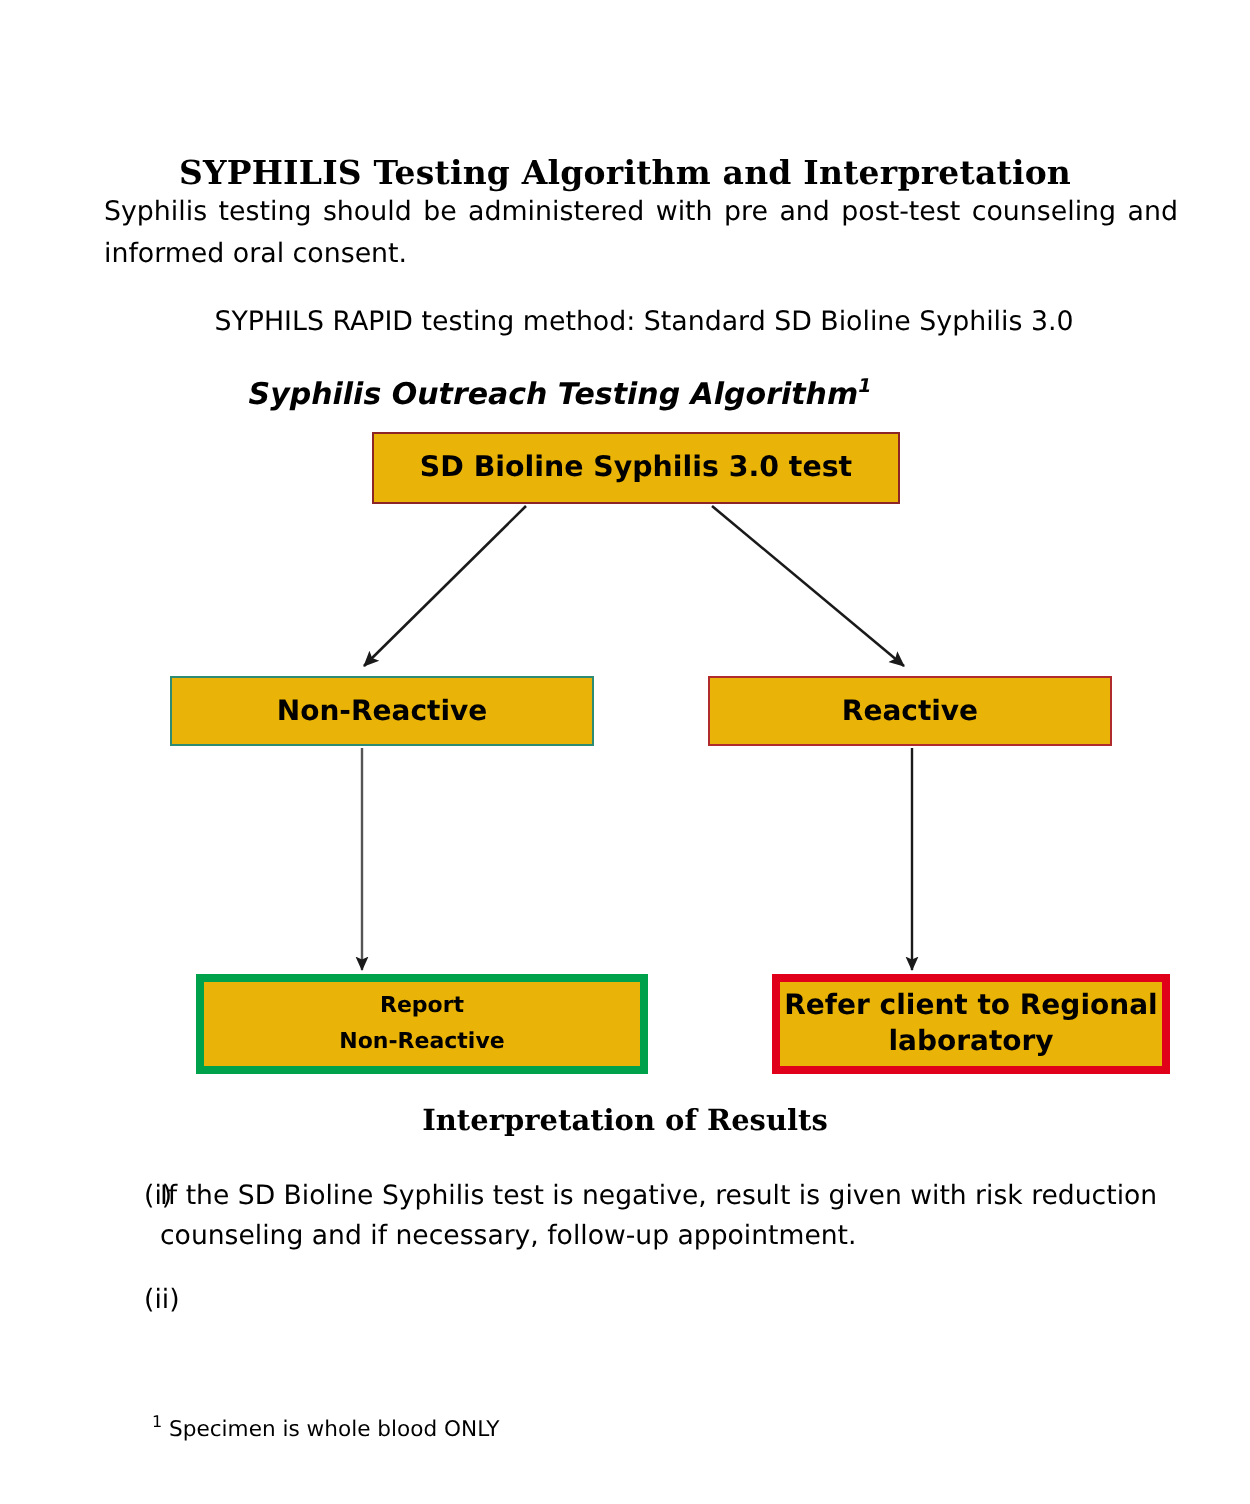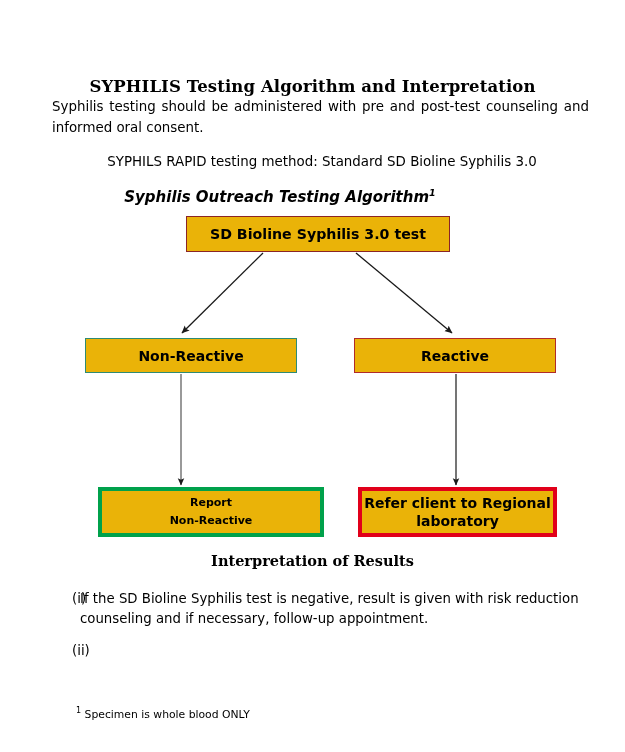--- a/index.html
+++ b/index.html
@@ -222,21 +222,21 @@
     <span>Reactive</span>
   </div>
 
   <div class="flow-box box-report" style="border-color: rgb(0, 161, 75);">
     <span>
       <span class="line1">Report</span>
       <span class="line2">Non-Reactive</span>
     </span>
   </div>
 
-  <div class="flow-box box-refer" style="border-color: rgb(225, 0, 26);">
+  <div class="flow-box box-refer" style="border-color: rgb(225, 0, 26); margin-left: 28px;">
     <span>
       <span class="line1">Refer client to Regional</span>
       <span class="line2">laboratory</span>
     </span>
   </div>
 
   <svg class="arrow-layer" viewBox="0 0 625 752">
     <defs>
       <marker id="arrowhead" markerWidth="7" markerHeight="7" refX="5.6" refY="3" orient="auto" markerUnits="strokeWidth">
         <path d="M0,0.3 L6,3 L0,5.7 L1.2,3 Z" fill="#1A1A1A"></path>

